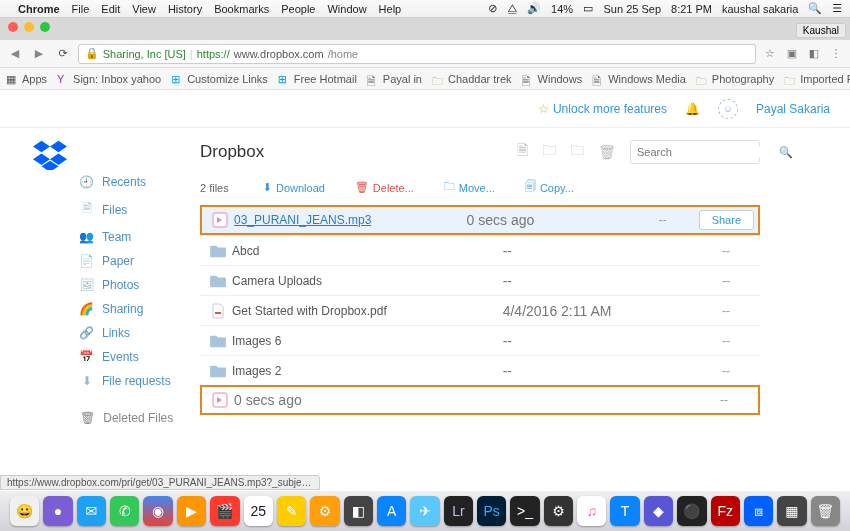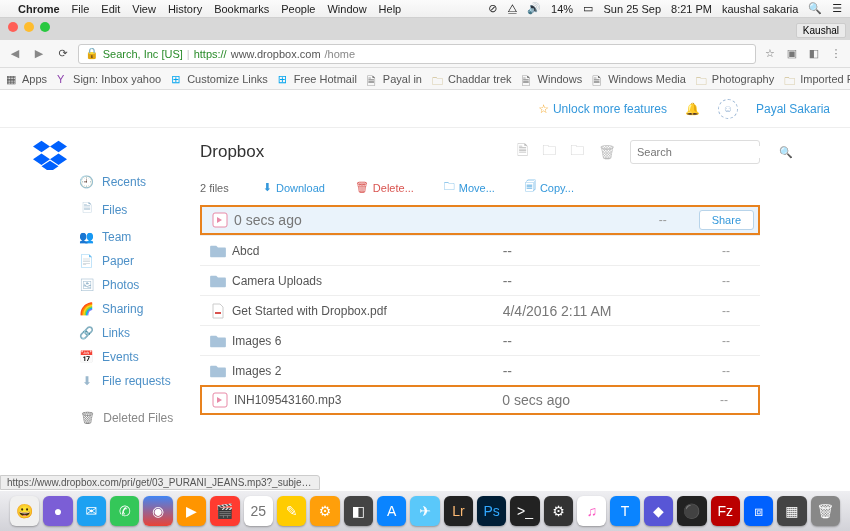--- a/index.html
+++ b/index.html
@@ -126,21 +126,21 @@
   </div>
   <div class="profile">Kaushal</div>
 </div>
 
 <div class="chrome-toolbar">
   <span class="nav-btn">◀</span>
   <span class="nav-btn">▶</span>
   <span class="nav-btn enabled">⟳</span>
   <div class="addr-bar">
     <span class="lock">🔒</span>
-    <span class="secure-text">Search, Inc [US]</span>
+    <span class="secure-text">Sharing, Inc [US]</span>
     <span style="color:#ccc">|</span>
     <span class="secure-text">https://</span>
       <span class="url-host">www.dropbox.com</span>
       <span class="url-path">/home</span>
   </div>
   <span class="tb-icon">☆</span>
   <span class="tb-icon">▣</span>
   <span class="tb-icon">◧</span>
   <span class="tb-icon">⋮</span>
 </div>
@@ -284,20 +284,21 @@
     </div>
 
     <div class="file-list" id="file-list">
         <div class="file-row highlighted">
     <span class="ficon">
             <svg width="16" height="16" viewBox="0 0 16 16">
               <rect x="1" y="1" width="14" height="14" rx="2" fill="#fff" stroke="#e88aa8"></rect>
               <path d="M5 5v6l5-3z" fill="#e88aa8"></path>
             </svg>
           </span>
+    <span class="fname"><a href="#">03_PURANI_JEANS.mp3</a></span>
     <span class="ftime">0 secs ago</span>
     <span class="fextra">--</span>
     <button class="share-btn">Share</button>
         </div>
         <div class="file-row">
     <span class="ficon">
             <svg width="18" height="14" viewBox="0 0 20 16">
               <path class="folder-svg" d="M2 2h6l2 2h8a1 1 0 011 1v9a1 1 0 01-1 1H2a1 1 0 01-1-1V3a1 1 0 011-1z"></path>
             </svg>
           </span>
@@ -346,21 +347,20 @@
     <span class="ftime">--</span>
     <span class="fextra">--</span>
     </div>
         <div class="file-row highlighted2">
     <span class="ficon">
             <svg width="16" height="16" viewBox="0 0 16 16">
               <rect x="1" y="1" width="14" height="14" rx="2" fill="#fff" stroke="#e88aa8"></rect>
               <path d="M5 5v6l5-3z" fill="#e88aa8"></path>
             </svg>
           </span>
-    <span class="fname"><span>INH109543160.mp3</span></span>
     <span class="ftime">0 secs ago</span>
     <span class="fextra">--</span>
     </div>
       </div>
   </div>
 </div>
 
 <div class="footer-links">
   <span>Help</span>
   <span>Privacy</span>
@@ -368,27 +368,27 @@
 <div class="hover-url">https://www.dropbox.com/pri/get/03_PURANI_JEANS.mp3?_subject_uid=551...</div>
 
 <div class="dock-area" id="dock">
     <span class="dock-icon" style="background: rgb(240, 240, 240);">😀</span>
     <span class="dock-icon" style="background: rgb(123, 94, 214);">●</span>
     <span class="dock-icon" style="background: rgb(29, 161, 242);">✉</span>
     <span class="dock-icon" style="background: rgb(52, 199, 89);">✆</span>
     <span class="dock-icon" style="background: linear-gradient(rgb(66, 133, 244), rgb(234, 67, 53));">◉</span>
     <span class="dock-icon" style="background: rgb(255, 149, 0);">▶</span>
     <span class="dock-icon" style="background: rgb(255, 59, 48);">🎬</span>
-    <span class="dock-icon" style="background: rgb(255, 255, 255); color: #737373;">25</span>
+    <span class="dock-icon" style="background: rgb(255, 255, 255); color: #0f172a;">25</span>
     <span class="dock-icon" style="background: rgb(255, 204, 0);">✎</span>
     <span class="dock-icon" style="background: rgb(255, 159, 10);">⚙</span>
     <span class="dock-icon" style="background: rgb(68, 68, 68);">◧</span>
     <span class="dock-icon" style="background: rgb(10, 132, 255);">A</span>
     <span class="dock-icon" style="background: rgb(90, 200, 250);">✈</span>
-    <span class="dock-icon" style="background: rgb(34, 34, 34); color: #fdba74;">Lr</span>
+    <span class="dock-icon" style="background: rgb(34, 34, 34); color: #c4b5fd;">Lr</span>
     <span class="dock-icon" style="background: rgb(0, 30, 54); color: rgb(49, 168, 255);">Ps</span>
     <span class="dock-icon" style="background: rgb(34, 34, 34);">&gt;_</span>
     <span class="dock-icon" style="background: rgb(51, 51, 51);">⚙</span>
     <span class="dock-icon" style="background: rgb(255, 255, 255); color: rgb(250, 87, 193);">♫</span>
     <span class="dock-icon" style="background: rgb(10, 132, 255);">T</span>
     <span class="dock-icon" style="background: rgb(88, 86, 214);">◆</span>
     <span class="dock-icon" style="background: rgb(34, 34, 34);">⚫</span>
     <span class="dock-icon" style="background: rgb(187, 0, 0); text-align: center;">Fz</span>
     <span class="dock-icon" style="background: rgb(0, 97, 254);">⧈</span>
     <span class="dock-icon" style="background: rgb(68, 68, 68);">▦</span>

